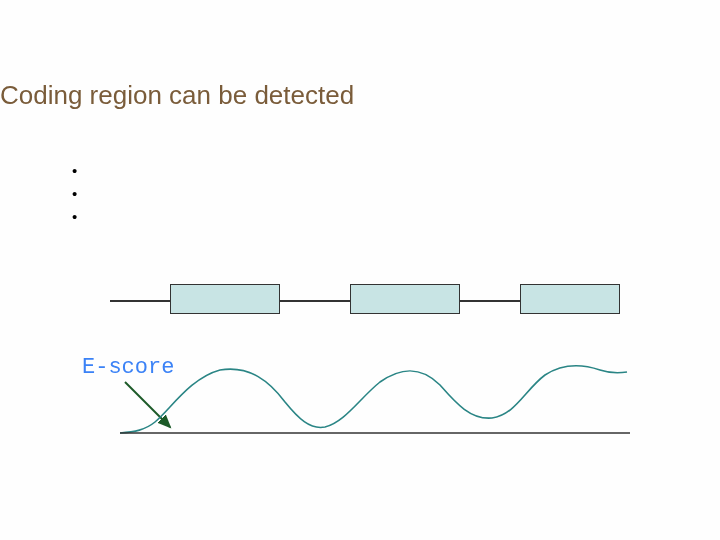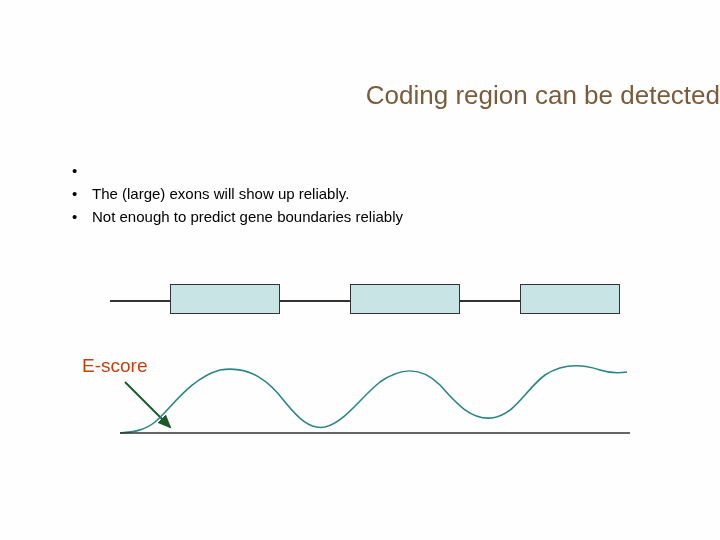--- a/index.html
+++ b/index.html
@@ -8,21 +8,21 @@
       height: 540px;
       background: #fefefe;
       position: relative;
       font-family: "Comic Sans MS", "Comic Sans", cursive, sans-serif;
     }
     .title {
       position: absolute;
       top: 80px;
       left: 0;
       right: 0;
-      text-align: right;
+      text-align: left;
       font-size: 26px;
       color: #7a5c3a;
       font-family: "Comic Sans MS", "Comic Sans", cursive, sans-serif;
     }
     .bullets {
       position: absolute;
       top: 160px;
       left: 72px;
       right: 60px;
       color: #000;
@@ -67,23 +67,23 @@
       position: absolute;
       top: 355px;
       left: 70px;
       width: 560px;
       height: 100px;
     }
     .escore-label {
       position: absolute;
       top: 0px;
       left: 12px;
-      color: #c2410c;
-      font-family: Liberation Sans, sans-serif;
-      font-size: 19px;
+      color: #3b82f6;
+      font-family: Liberation Mono, monospace;
+      font-size: 22px;
     }
     .arrow-svg {
       position: absolute;
       top: 12px;
       left: 25px;
       width: 90px;
       height: 80px;
     }
     .curve-svg {
       position: absolute;
@@ -104,25 +104,23 @@
 <body>
 
 <div class="title">Coding region can be detected</div>
 
 <div class="bullets">
   <div class="bullet-row">
     <span class="bullet-dot">•</span>
   </div>
   <div class="bullet-row">
     <span class="bullet-dot">•</span>
-    <span>The (large) exons will show up reliably.</span>
   </div>
   <div class="bullet-row">
     <span class="bullet-dot">•</span>
-    <span>Not enough to predict gene boundaries reliably</span>
   </div>
 </div>
 
 <div class="diagram">
   <div class="axis-line"></div>
   <div class="exon-box exon1"></div>
   <div class="exon-box exon2"></div>
   <div class="exon-box exon3"></div>
 </div>
 

